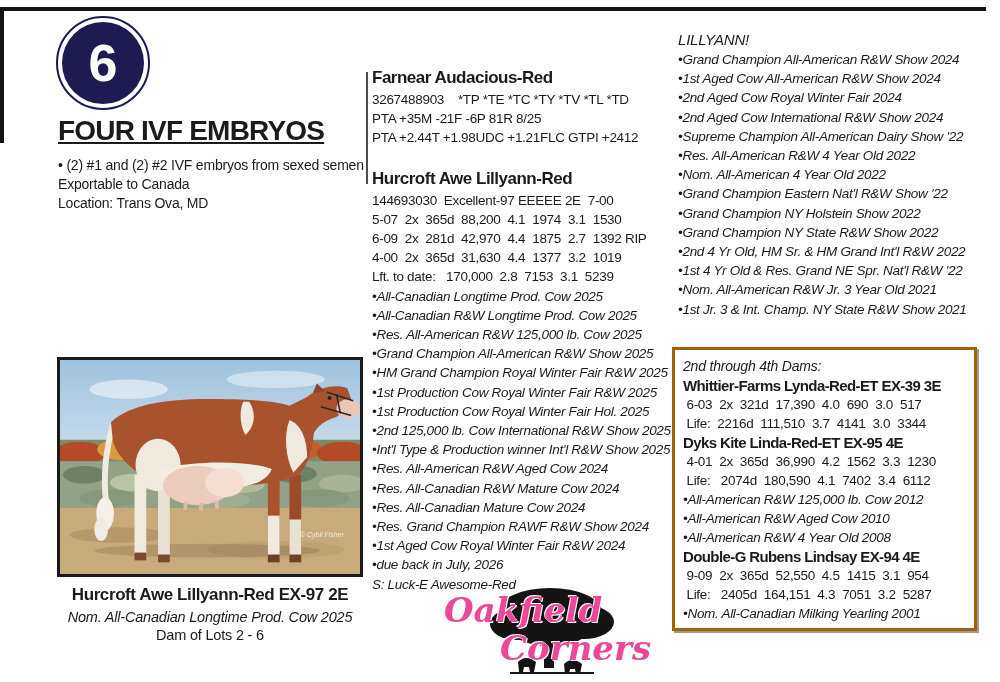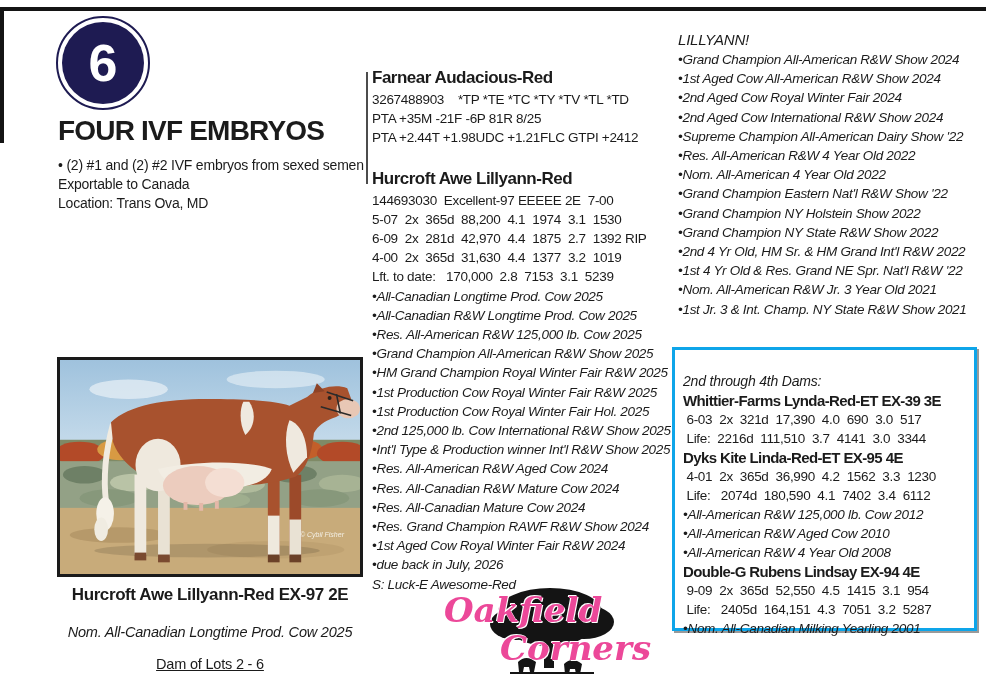--- a/index.html
+++ b/index.html
@@ -8,47 +8,47 @@
 
   .top-rule  { position:absolute; left:0; top:7px;  width:986px; height:4px; background:#141414; }
   .left-rule { position:absolute; left:0; top:7px;  width:4px;  height:136px; background:#141414; }
 
   .lot-badge { position:absolute; left:56px; top:16px; width:94px; height:94px; border-radius:50%;
                border:2px solid #1e1b52; display:flex; align-items:center; justify-content:center; box-sizing:border-box; }
   .lot-inner { width:82px; height:82px; border-radius:50%; background:#1e1b52;
                display:flex; align-items:center; justify-content:center; }
   .lot-inner span { color:#ffffff; font-size:52px; font-weight:bold; line-height:1; }
 
-  .lot-title { position:absolute; left:58px; top:115px; margin:0; font-size:28px; font-weight:bold; letter-spacing:-0.8px; }
+  .lot-title { position:absolute; left:58px; top:115px; margin:0; font-size:28px; font-weight:bold; letter-spacing:-0.8px;text-decoration:underline; }
   .lot-notes { position:absolute; left:58px; top:156px; font-size:14px; line-height:19px; letter-spacing:-0.2px; }
   .lot-notes div { white-space:nowrap; }
 
   .photo-frame { position:absolute; left:57px; top:357px; width:306px; height:220px;
                  border:3px solid #1a1a1a; box-sizing:border-box; }
   .photo-frame svg { width:100%; height:100%; display:block; }
   .photo-credit { position:absolute; right:16px; bottom:36px; color:#f3efe4; font-size:7px; font-style:italic; }
 
   .caption { position:absolute; left:57px; top:585px; width:306px; text-align:center; }
   .cap-name  { font-size:17px; font-weight:bold; letter-spacing:-0.4px; }
-  .cap-award { font-size:14.5px; font-style:italic; margin-top:19px; letter-spacing:-0.2px; }
-  .cap-dam   { font-size:14.5px; margin-top:16px; letter-spacing:-0.2px;text-decoration:underline; }
+  .cap-award { font-size:14.5px; font-style:italic; margin-top:4px; letter-spacing:-0.2px; }
+  .cap-dam   { font-size:14.5px; margin-top:2px; letter-spacing:-0.2px; }
 
   .sire-rule { position:absolute; left:366px; top:72px; width:2px; height:112px; background:#4c4c4c; }
   .mid-col   { position:absolute; left:372px; top:68px; width:300px; }
   .sire-name, .dam-name { font-size:17px; font-weight:bold; letter-spacing:-0.5px; margin-bottom:2px; white-space:nowrap; }
   .dam-name  { margin-top:21px; }
   .stat-line { font-size:13.5px; line-height:19.2px; letter-spacing:-0.3px; white-space:pre; }
   .award-line{ font-size:13.5px; line-height:19.2px; letter-spacing:-0.3px; font-style:italic; white-space:nowrap; }
   .sire-of   { font-size:13.5px; line-height:19.2px; letter-spacing:-0.3px; font-style:italic; white-space:nowrap; }
 
   .right-col { position:absolute; left:678px; top:30px; width:305px; }
   .hl-title  { font-size:15px; font-style:italic; line-height:20px; letter-spacing:-0.2px; }
 
   .dams-box  { position:absolute; left:672px; top:347px; width:305px; height:284px;
-               border:3px solid #0ea5e9; box-sizing:border-box; padding:22px 8px;
+               border:3px solid #a16207; box-sizing:border-box; padding:7px 8px;
                background:#ffffff; box-shadow:2px 2px 0 #9a9a9a; }
   .box-title { font-size:14px; font-style:italic; line-height:19px; letter-spacing:-0.2px; }
   .box-line  { line-height:19px; }
   .kind-name { font-weight:bold; font-size:15px; letter-spacing:-0.6px; white-space:nowrap; }
   .kind-stat { font-size:13.5px; letter-spacing:-0.3px; white-space:pre; }
   .kind-award{ font-size:13.5px; font-style:italic; letter-spacing:-0.3px; white-space:nowrap; }
 
   .logo { position:absolute; left:438px; top:582px; width:238px; height:98px; }
   .logo svg { position:absolute; left:42px; top:2px; width:140px; height:94px; }
   .logo-word { position:absolute; font-family:"DejaVu Serif", serif; font-style:italic; font-weight:bold;

